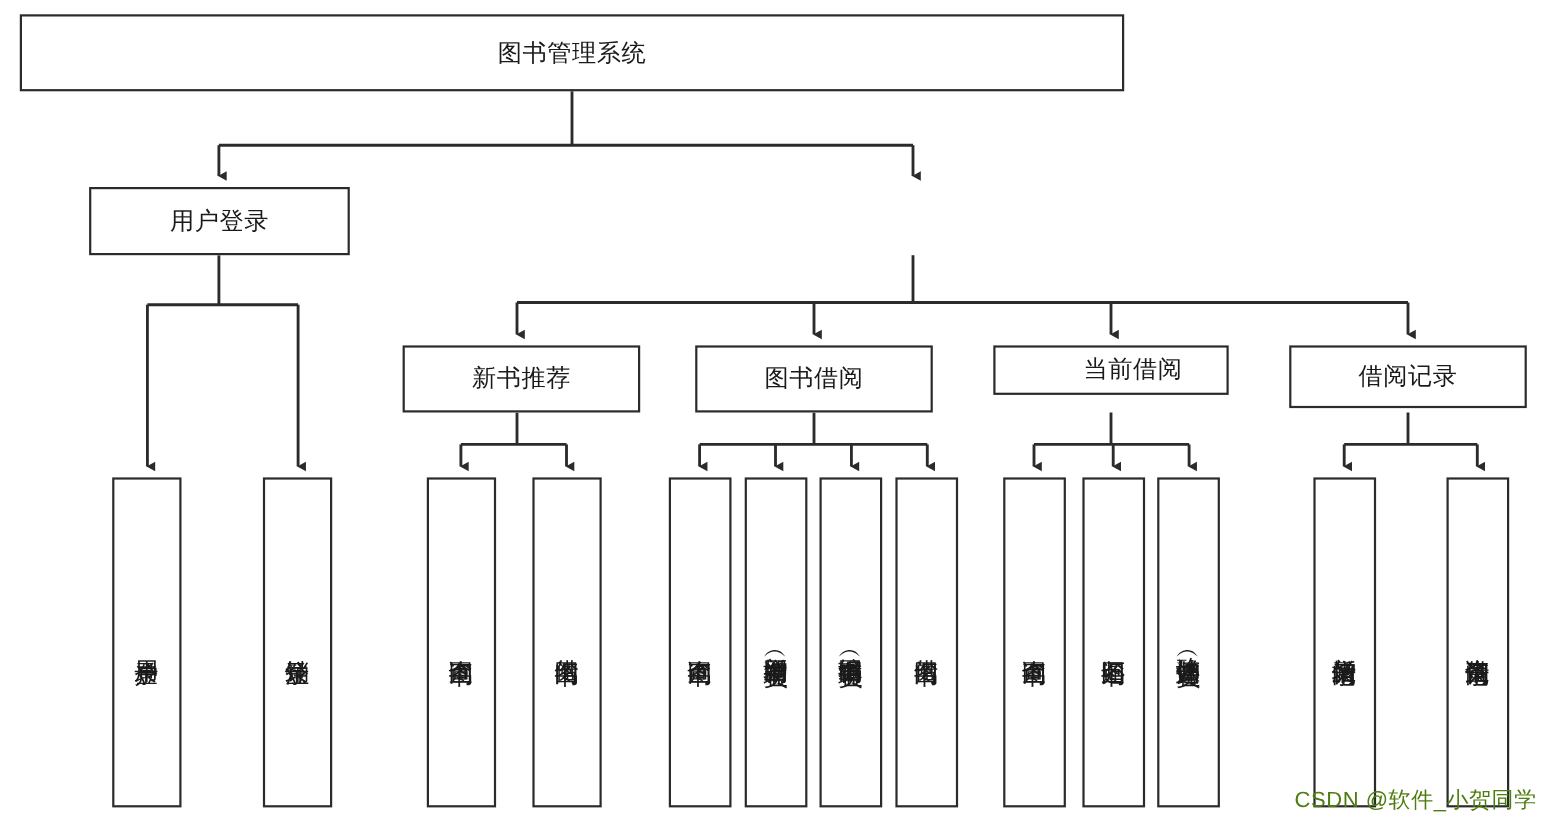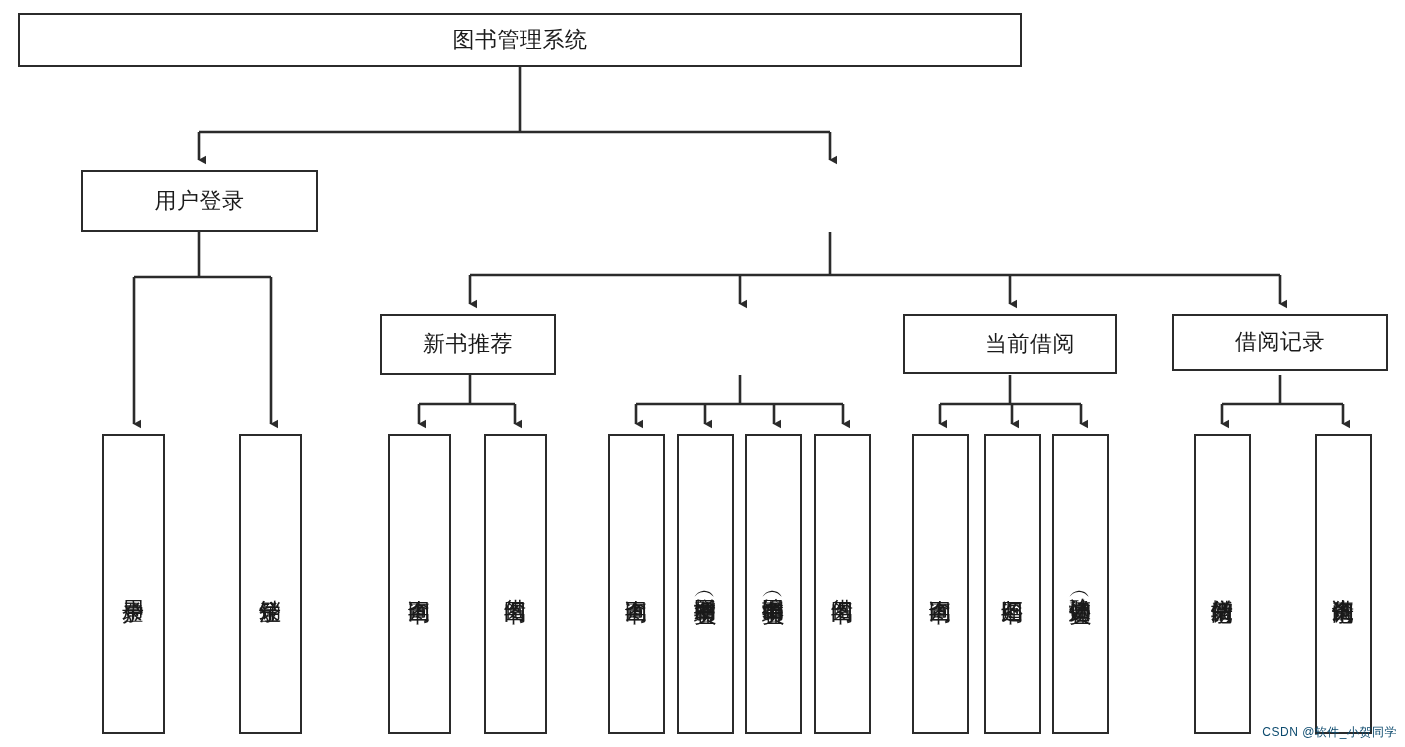--- a/index.html
+++ b/index.html
@@ -53,22 +53,22 @@
   .node.vert .vtext {
     display: block;
     writing-mode: vertical-rl;
     text-orientation: upright;
     white-space: nowrap;
   }
   .watermark {
     position: absolute;
     right: 8px;
     bottom: 6px;
-    font-size: 12px;
-    color: #0c4a6e;
+    font-size: 20px;
+    color: #4d7c0f;
     z-index: 5;
     letter-spacing: 0.5px;
     white-space: nowrap;
   }
 </style>
 </head>
 <body>
 
 <div id="canvas">
 
@@ -119,32 +119,35 @@
       <path d="M1012,404 L1012,424" marker-end="url(#arrow)"></path>
       <path d="M1081,404 L1081,424" marker-end="url(#arrow)"></path>
 
       <path d="M1280,375 L1280,404"></path>
       <path d="M1222,404 L1343,404"></path>
       <path d="M1222,404 L1222,424" marker-end="url(#arrow)"></path>
       <path d="M1343,404 L1343,424" marker-end="url(#arrow)"></path>
     </g>
   </svg>
 
-  <div class="node horiz" style="left:18px; top:13px; width:1004px; height:54px;">
+  <div class="node horiz" style="left:18px; top:13px; width:1004px; height:70px;">
     <span>图书管理系统</span>
   </div>
 
   <div class="node horiz" style="left:81px; top:170px; width:237px; height:62px;">
     <span>用户登录</span>
   </div>
 
-  <div class="node horiz" style="left:380px; top:314px; width:176px; height:61px;">
+  <div class="node horiz" style="left:366px; top:314px; width:216px; height:61px;">
     <span>新书推荐</span>
   </div>
-  <div class="node horiz" style="left:903px; top:314px; width:214px; height:60px;padding-left:40px;">
+  <div class="node horiz" style="left:632px; top:314px; width:216px; height:61px;">
+    <span>图书借阅</span>
+  </div>
+  <div class="node horiz" style="left:903px; top:314px; width:214px; height:45px;padding-left:40px;">
     <span>当前借阅</span>
   </div>
   <div class="node horiz" style="left:1172px; top:314px; width:216px; height:57px;">
     <span>借阅记录</span>
   </div>
 
   <div class="node vert" style="left:102px; top:434px; width:63px; height:300px;">
     <span class="vtext">用户登录</span>
   </div>
   <div class="node vert" style="left:239px; top:434px; width:63px; height:300px;">

